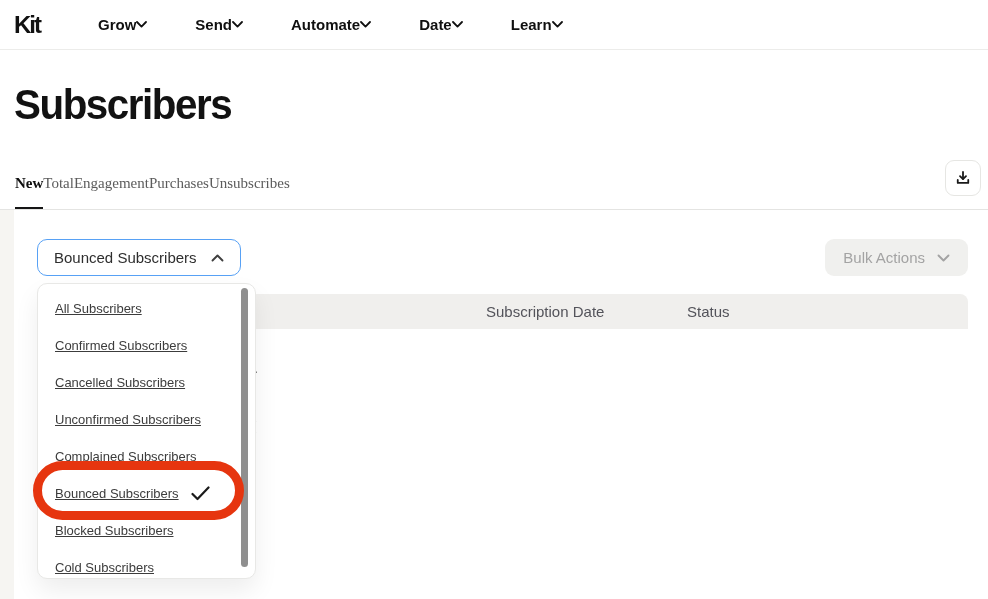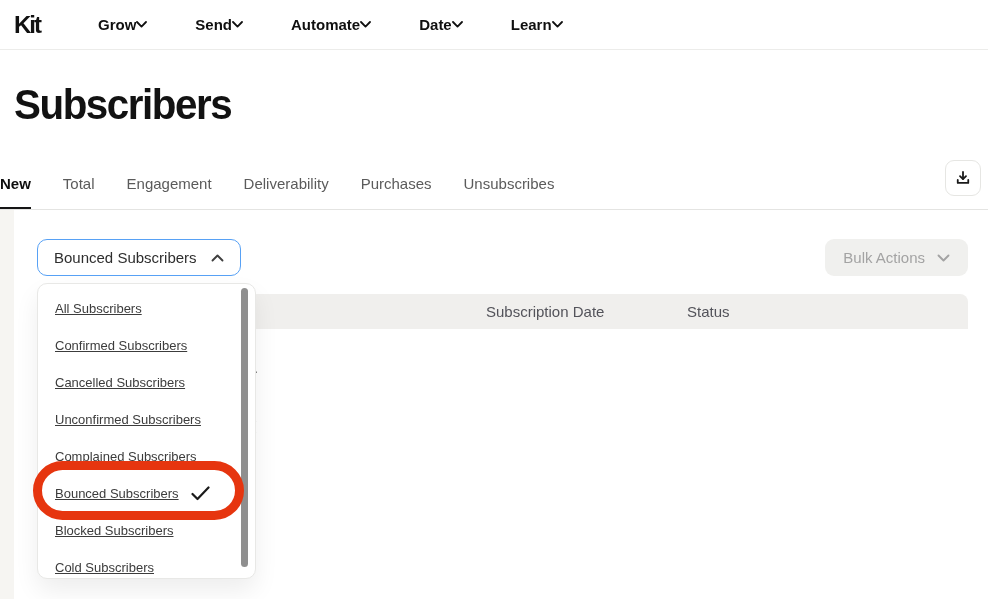--- a/index.html
+++ b/index.html
@@ -25,21 +25,21 @@
   .chev{display:block;}
   
   .page-title{
     position:absolute;top:82px;left:14px;margin:0;
     font-size:42px;line-height:46px;font-weight:900;color:#121212;
     letter-spacing:-1.5px;transform:scaleX(.96);transform-origin:left;
   }
   
   .tabs-row{position:absolute;top:160px;left:0;right:0;height:50px;}
   .tabs-hairline{position:absolute;left:0;right:0;bottom:0;height:1px;background:#e4e4e2;}
-  .tabs{display:flex;gap:32px;height:100%;}
+  .tabs{display:flex;padding-left:15px;height:100%;font-family:Liberation Serif, serif;}
   .tab{
     display:flex;align-items:center;height:100%;box-sizing:border-box;
     font-size:15px;color:#5b5b5b;border-bottom:3px solid transparent;cursor:pointer;
   }
   .tab.active{color:#0f0f0f;font-weight:700;border-bottom-color:#151515;}
   .dl-btn{
     position:absolute;top:160px;right:7px;width:36px;height:36px;box-sizing:border-box;
     border:1px solid #e6e6e3;border-radius:9px;background:#fff;
     display:flex;align-items:center;justify-content:center;cursor:pointer;
   }
@@ -130,21 +130,20 @@
   </nav>
 </header>
 
 <h1 class="page-title">Subscribers</h1>
 
 <div class="tabs-row">
   <div class="tabs">
     <div class="tab active">New</div>
     <div class="tab">Total</div>
     <div class="tab">Engagement</div>
-    <div class="tab">Deliverability</div>
     <div class="tab">Purchases</div>
     <div class="tab">Unsubscribes</div>
   </div>
   <div class="tabs-hairline"></div>
 </div>
 
 <button class="dl-btn">
   <svg width="18" height="18" viewBox="0 0 24 24" fill="none" stroke="#1a1a1a" stroke-width="2.4" stroke-linecap="round" stroke-linejoin="round">
     <path d="M12 4v9"></path>
       <path d="M8 9.5l4 4 4-4"></path>

